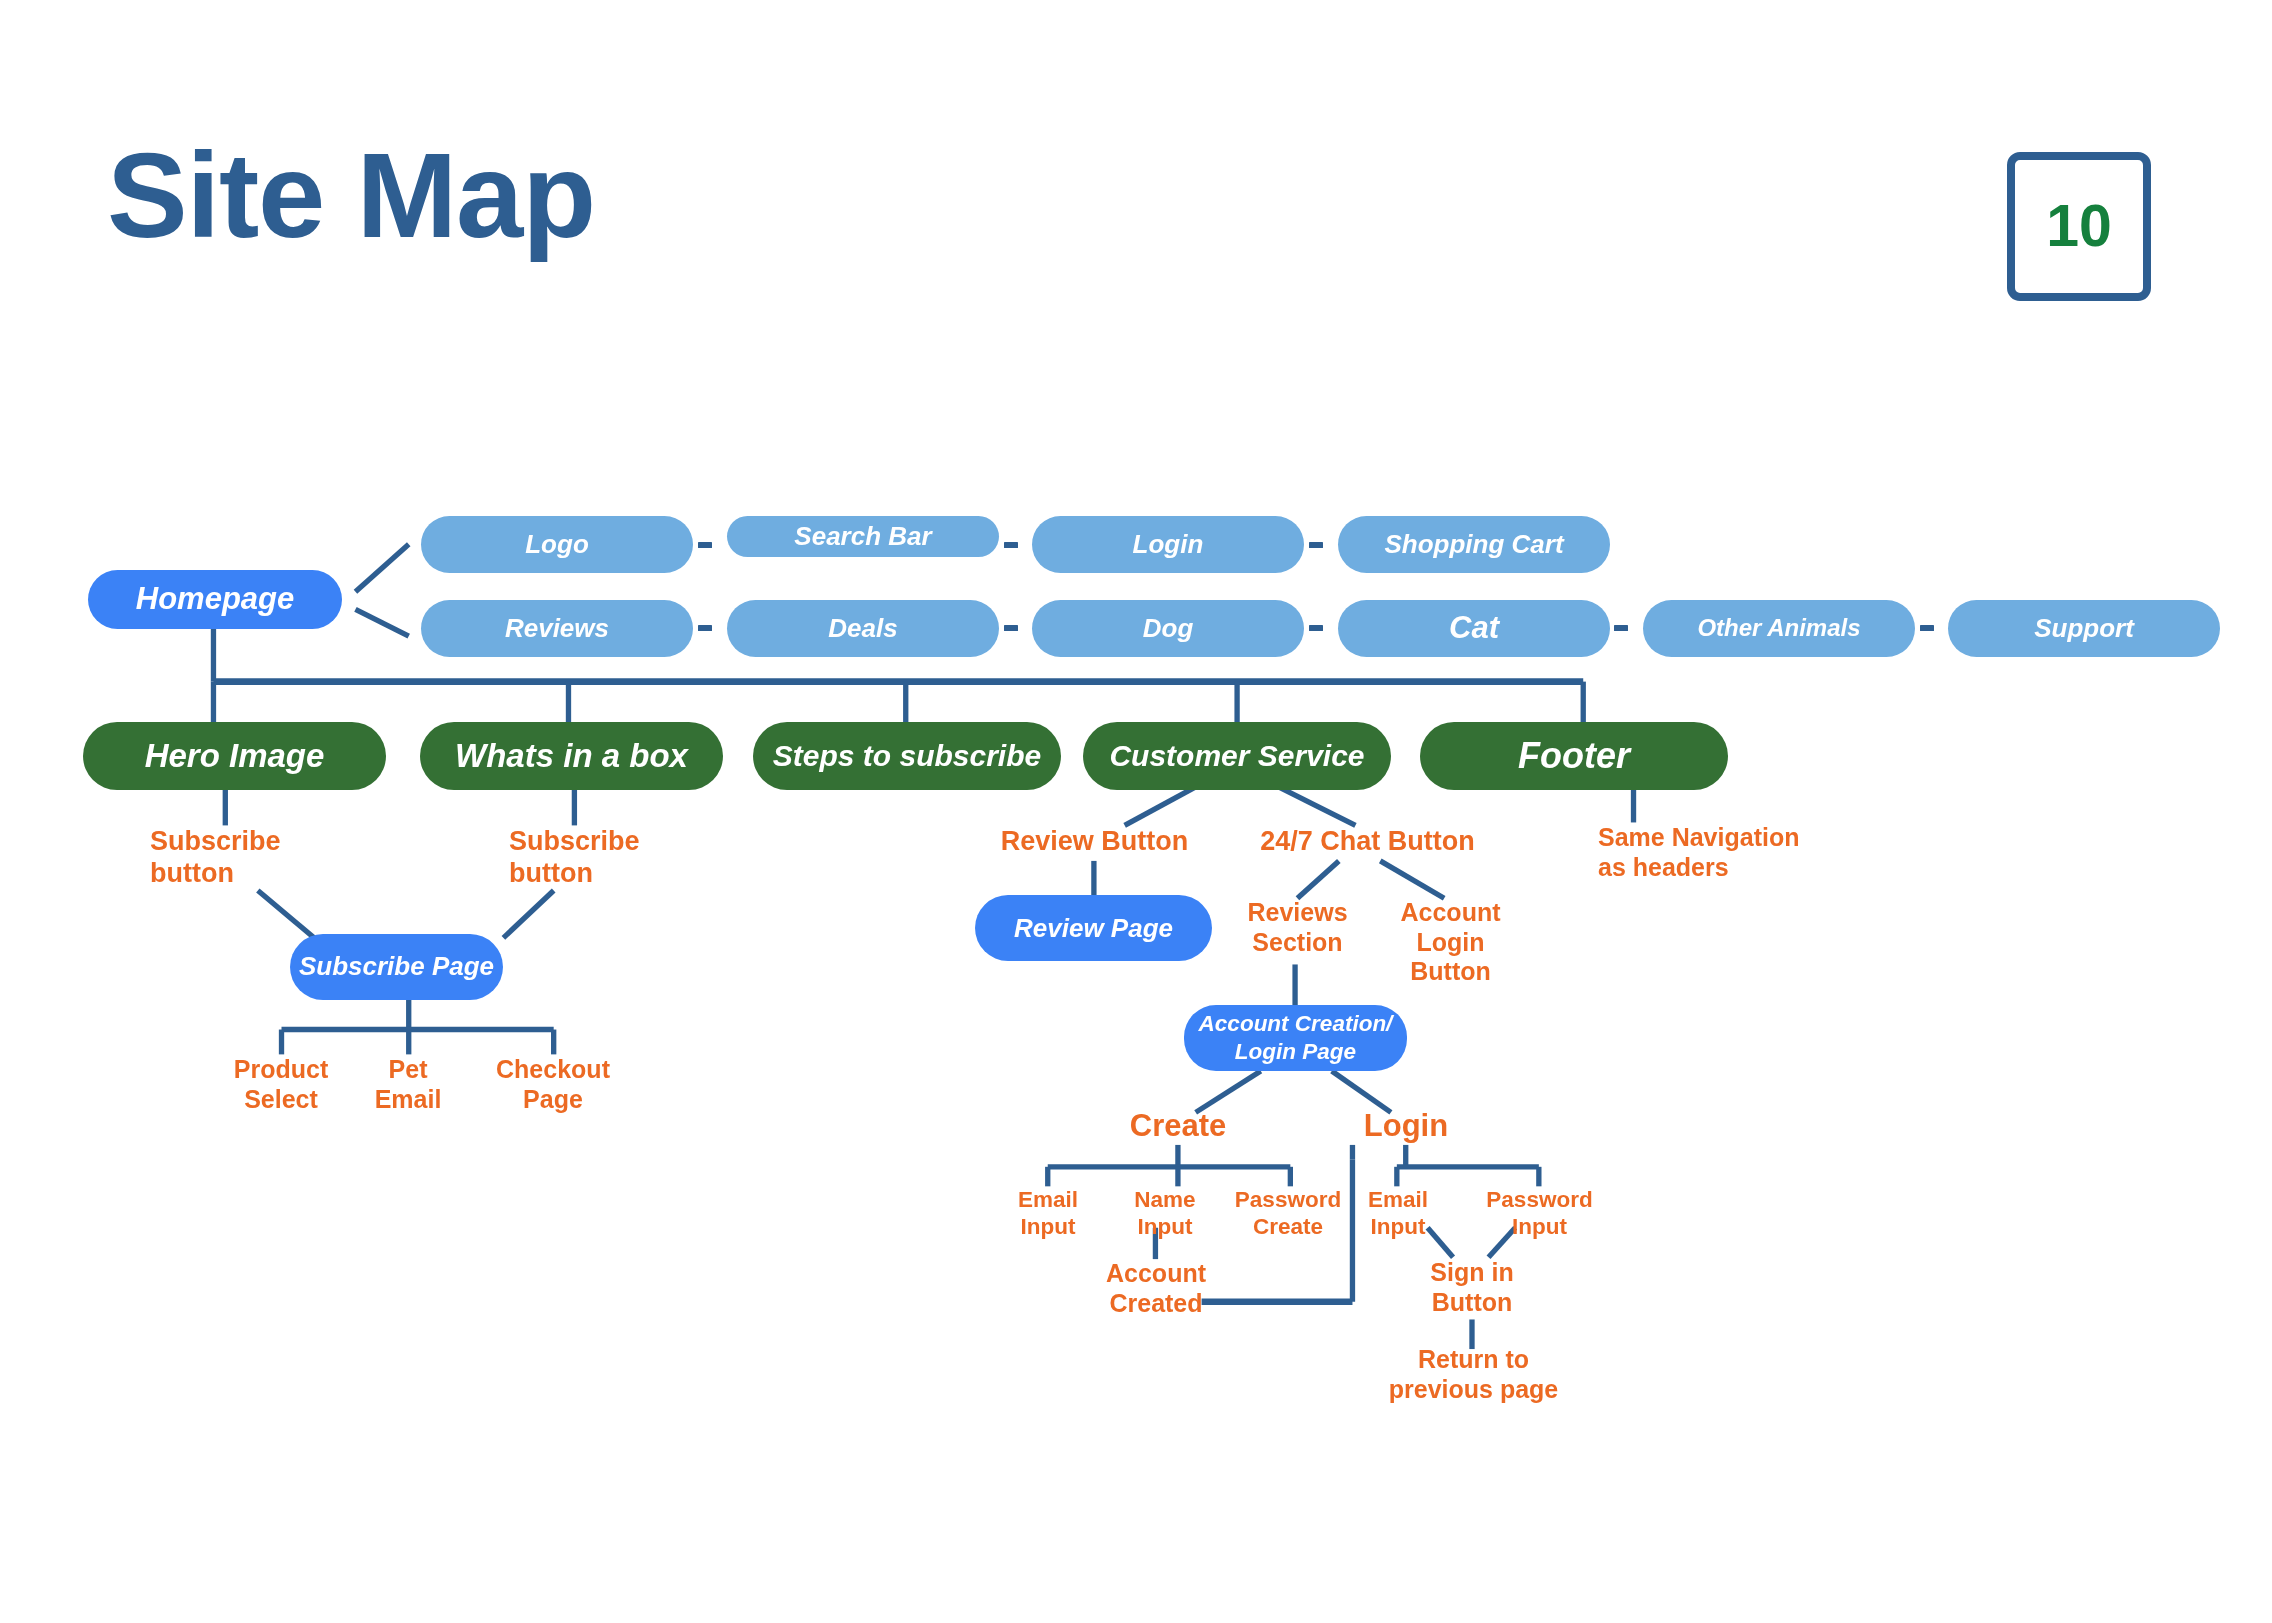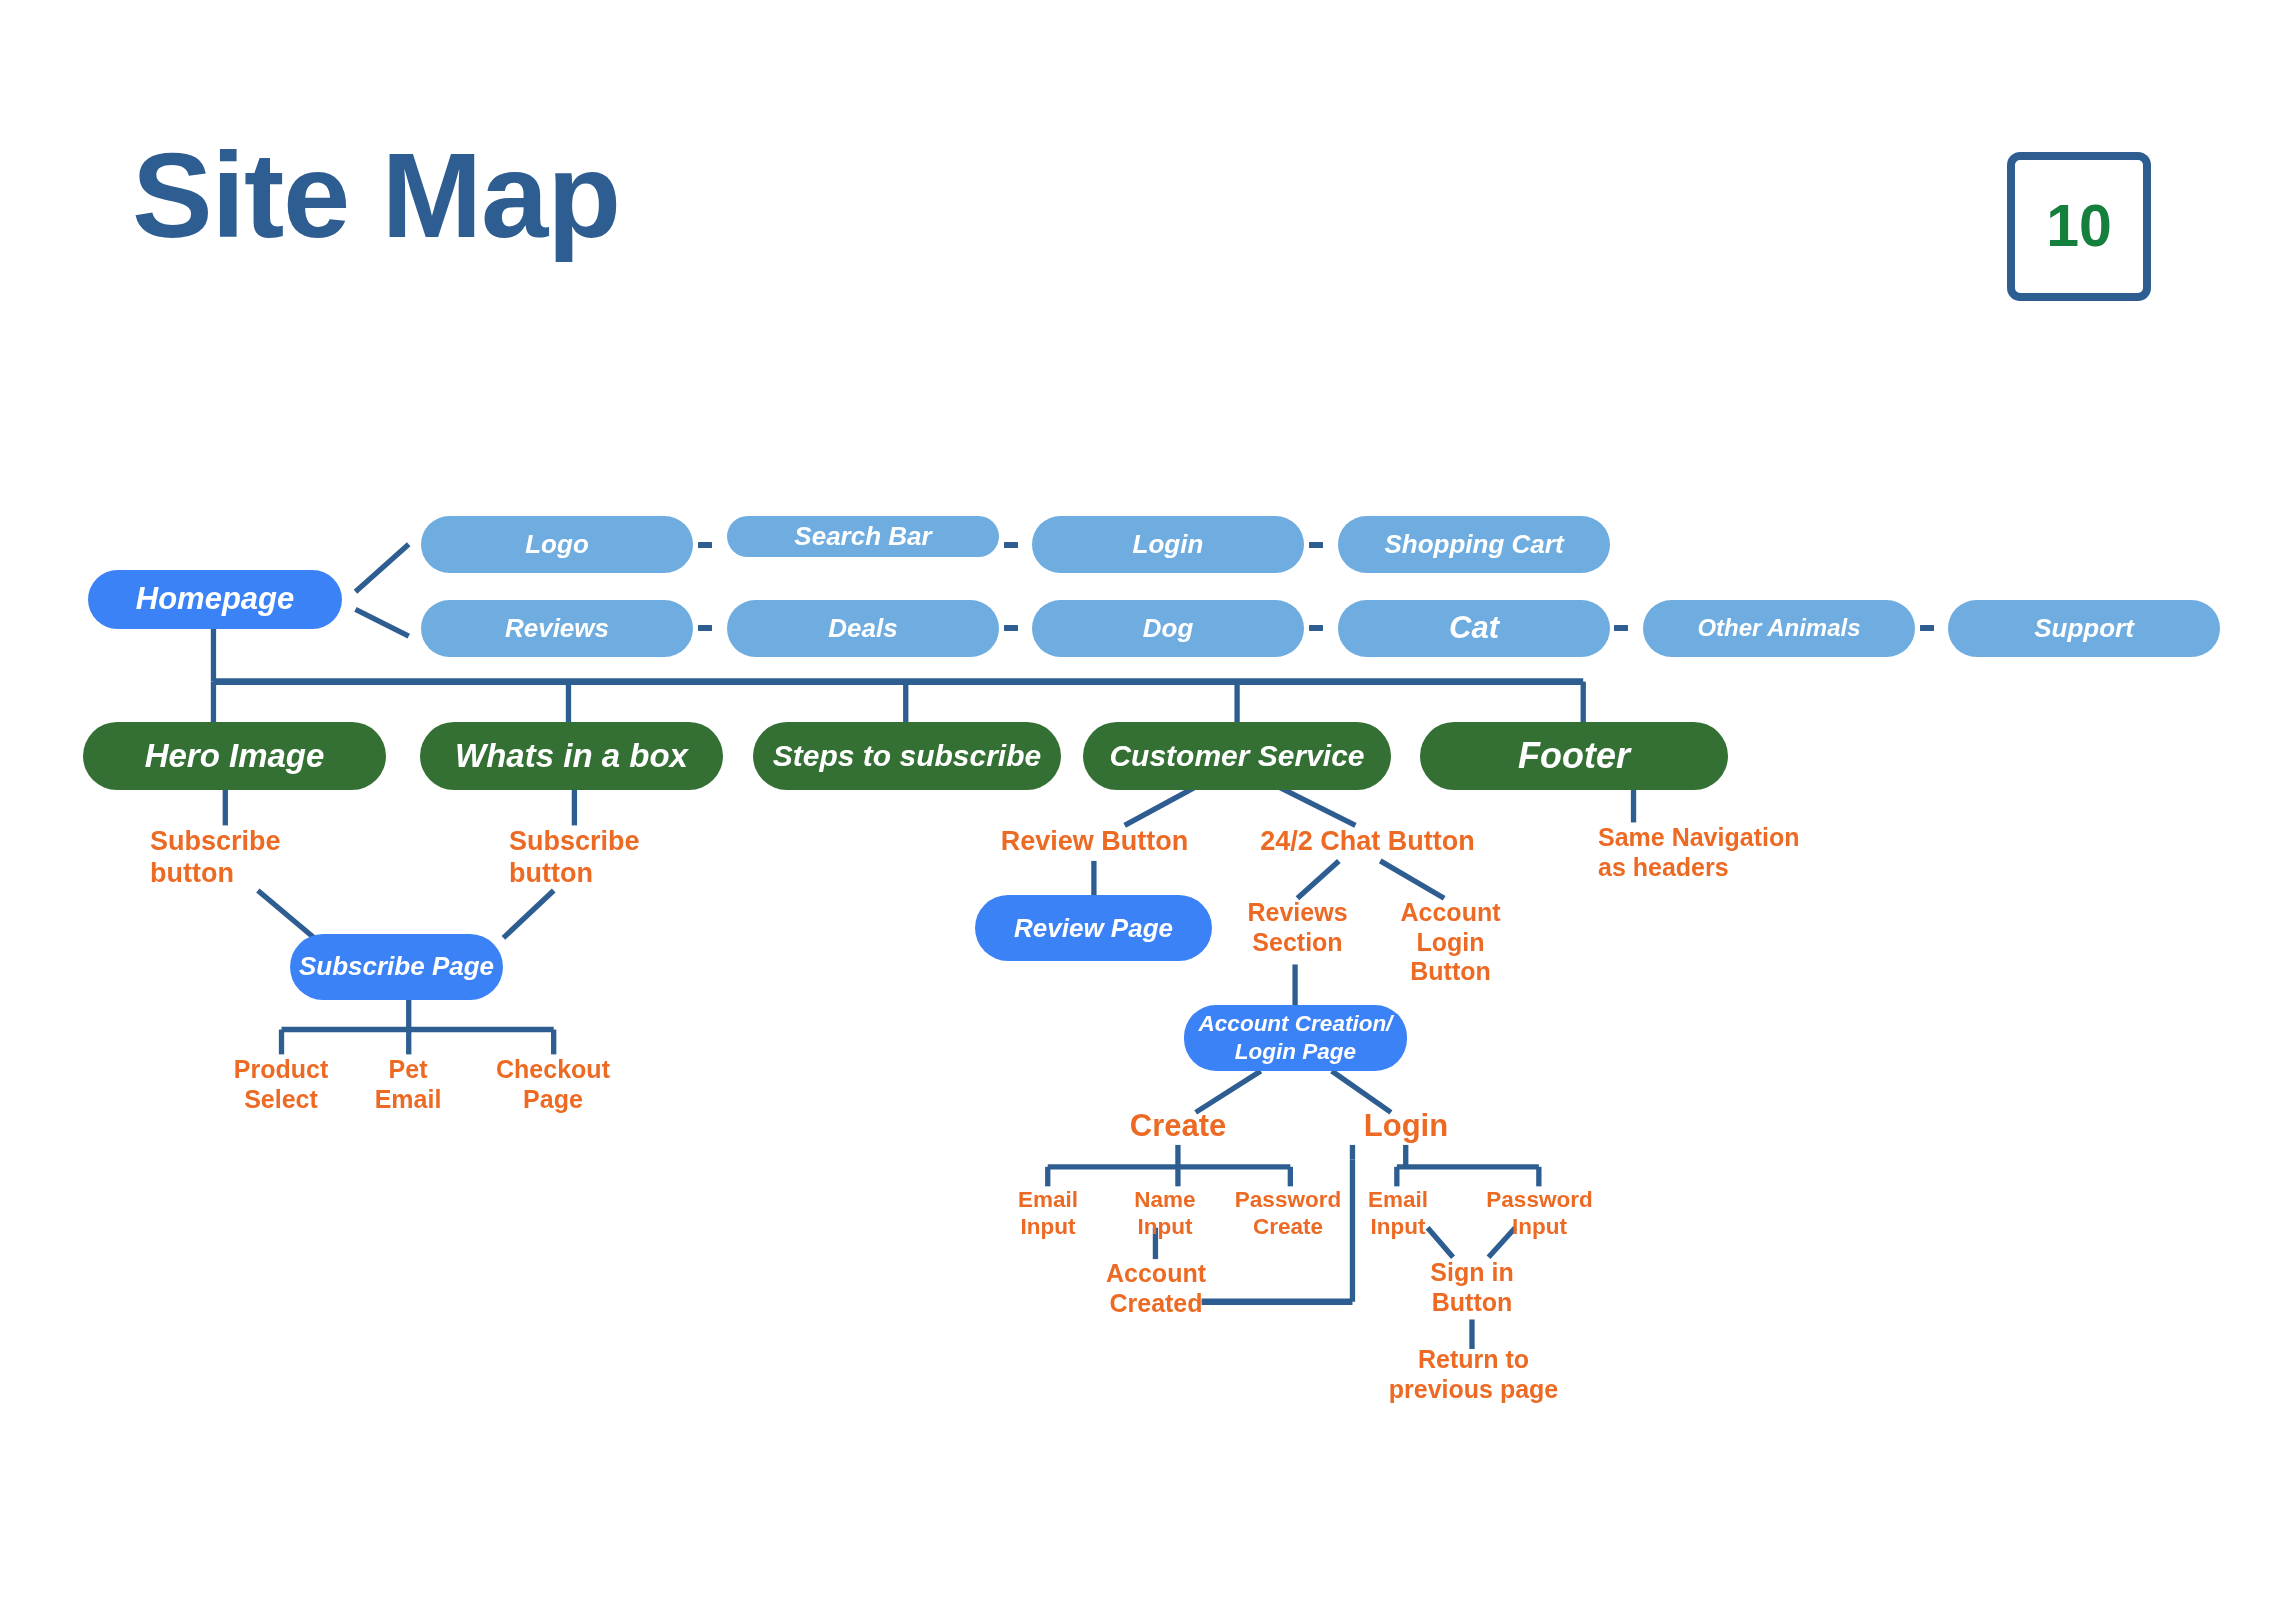--- a/index.html
+++ b/index.html
@@ -11,21 +11,21 @@
     width: 2273px;
     height: 1623px;
     position: relative;
     font-family: "Liberation Sans", sans-serif;
     overflow: hidden;
   }
 
   
   #page-title {
     position: absolute;
-    left: 132px;
+    left: 107px;
     top: 135px;
     font-size: 121px;
     font-weight: bold;
     color: #2E5E91;
     letter-spacing: -1.2px;
     line-height: 1;
     white-space: nowrap;
   }
   #page-number-badge {
     position: absolute;
@@ -274,21 +274,21 @@
 Select</div>
 
 <div class="anno md c" style="left:346px; top:1055px; width:124px;">Pet
 Email</div>
 
 <div class="anno md c" style="left:482px; top:1055px; width:142px;">Checkout
 Page</div>
 
 <div class="anno lg c" style="left:982px; top:826px; width:225px;">Review Button</div>
 
-<div class="anno lg c" style="left:1243px; top:826px; width:249px;">24/2 Chat Button</div>
+<div class="anno lg c" style="left:1243px; top:826px; width:249px;">24/7 Chat Button</div>
 
 <div class="pill amber sub" style="left:975px; top:895px; width:237px; height:66px; line-height:1;">
   <span>Review Page</span>
 </div>
 
 <div class="anno md c" style="left:1231px; top:898px; width:133px;">Reviews
 Section</div>
 
 <div class="anno md c" style="left:1373px; top:898px; width:155px;">Account
 Login Button</div>

